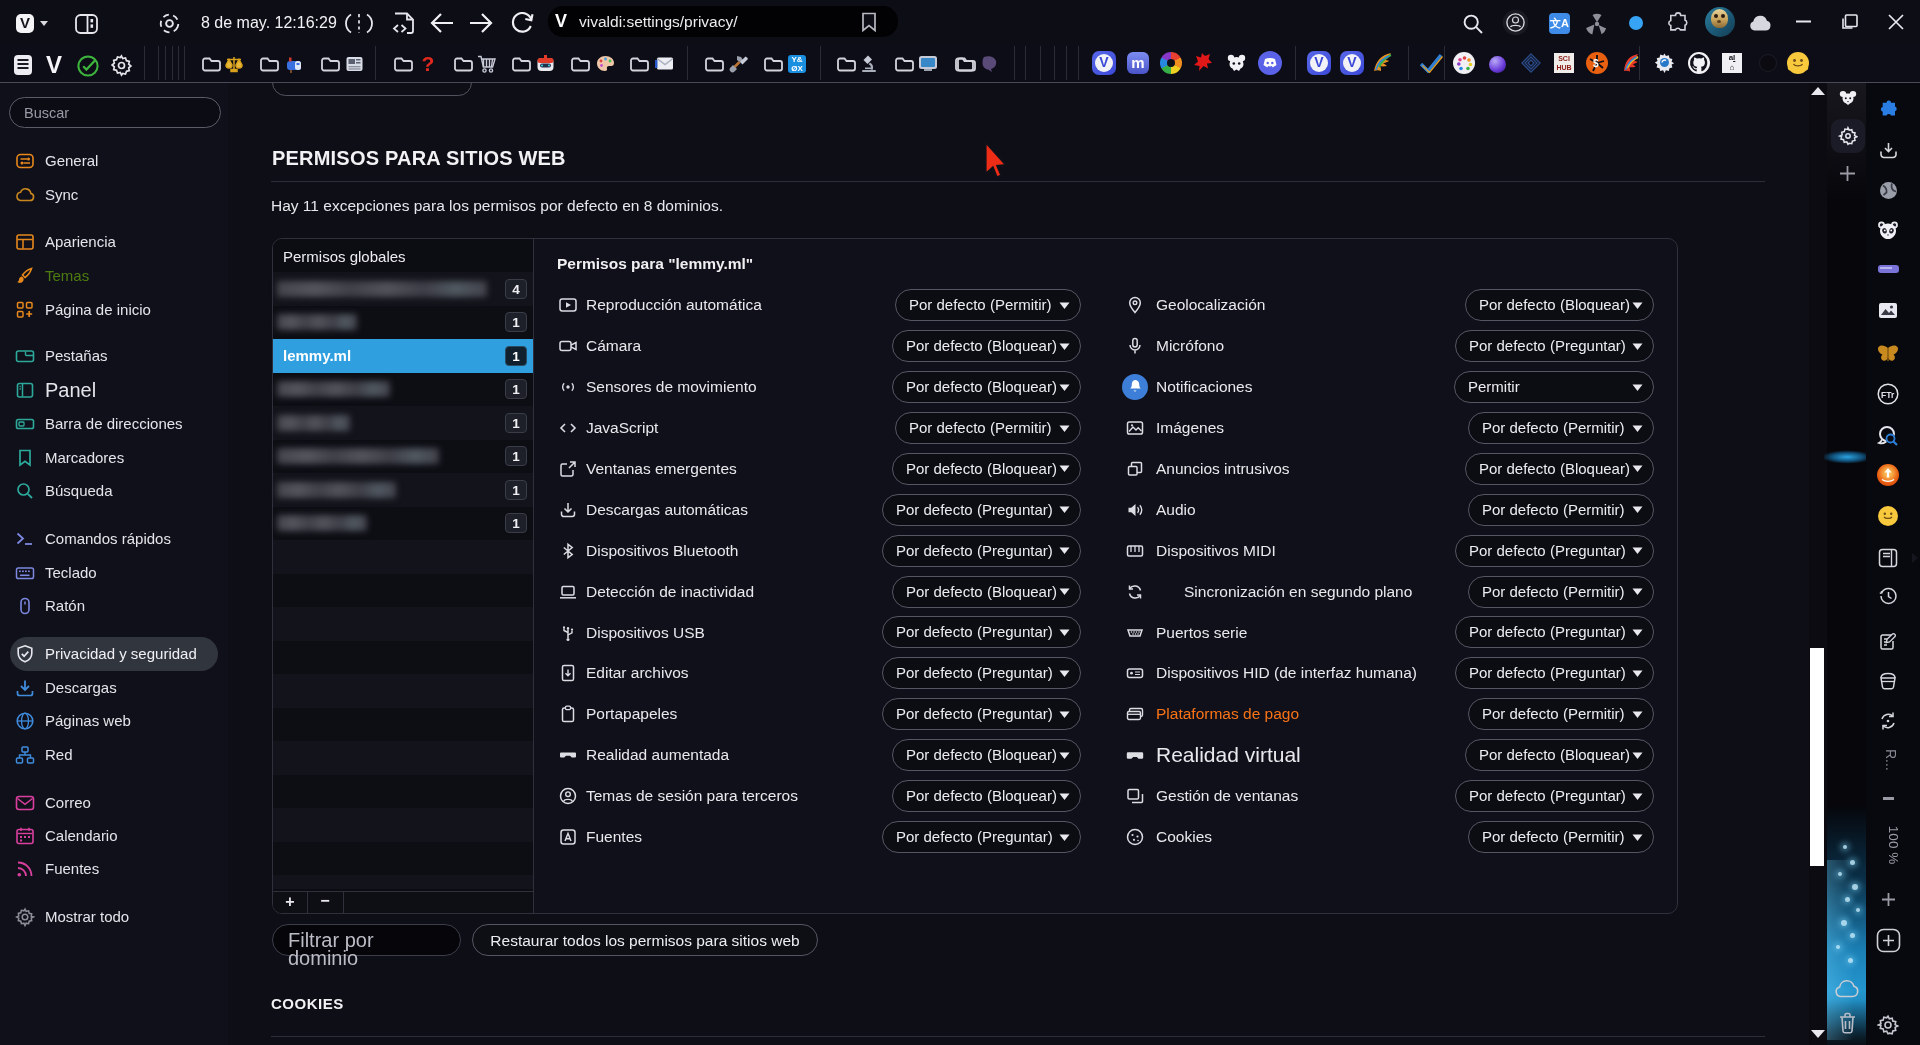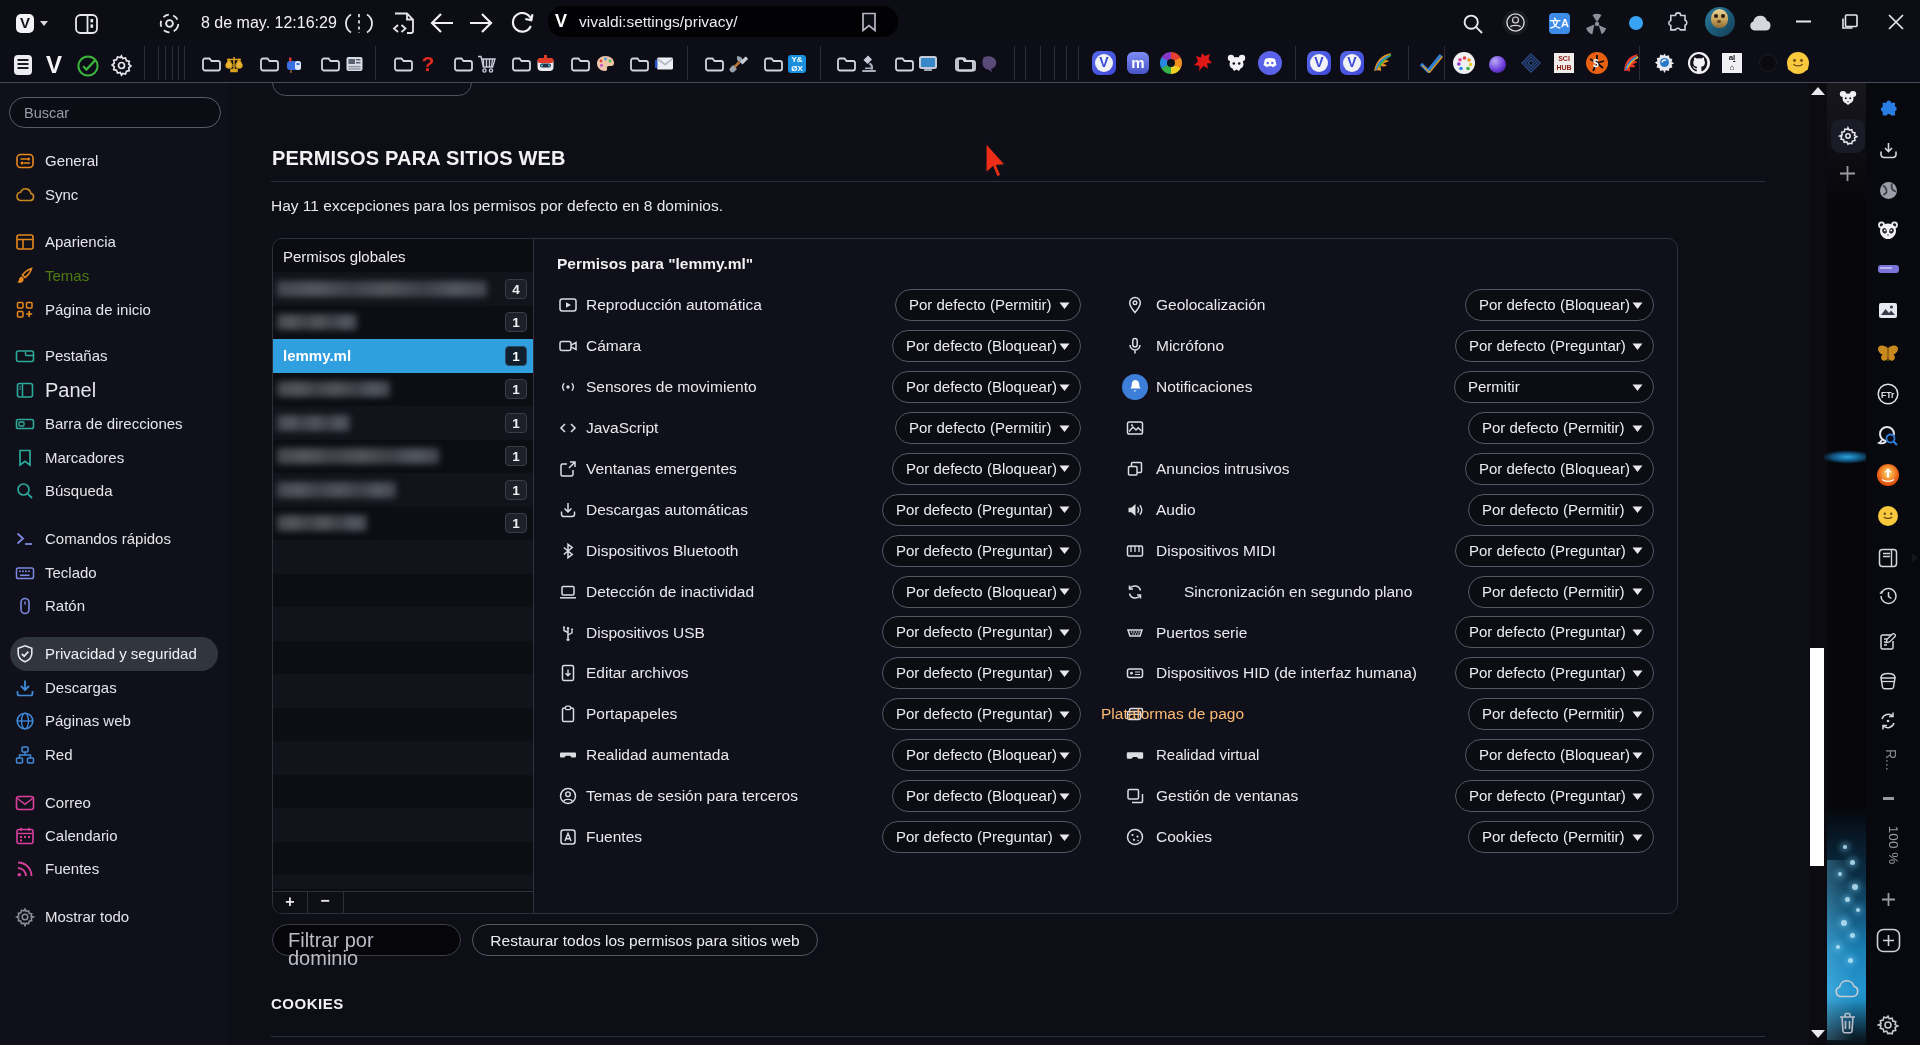--- a/index.html
+++ b/index.html
@@ -707,20 +707,21 @@
 <div class="abs" style="left:1454px;top:371px;width:200px;height:32px;border:1px solid #55586400;border-radius:16px;background:#0c0c13;border:1px solid #545763;"></div>
 <div class="abs" style="left:1468px;top:377px;width:160px;height:20px;color:#ecedf1;font-size:15px;line-height:20px;white-space:nowrap;">Permitir</div>
 <svg class="ic" style="left:1631px;top:382.6px;" width="13" height="10" viewBox="0 0 13 10">
       <path d="M1.5 1.5l5 6.5 5-6.5z" fill="#e8e8ee"></path>
     </svg>
 <svg class="ic" style="left:1126px;top:419.0px;" width="18" height="18" viewBox="0 0 18 18">
       <rect x="1.5" y="3" width="15" height="12" rx="1.8" fill="none" stroke="#dcdce3" stroke-width="1.5"></rect>
       <path d="M3 12.5L7 8l3 3 2.2-2.2 3.3 3.3" fill="none" stroke="#dcdce3" stroke-width="1.4"></path>
       <circle cx="6" cy="6.3" r="1.1" fill="#dcdce3"></circle>
     </svg>
+<div class="abs" style="left:1156px;top:417px;width:420px;height:22px;color:#e8e8ed;font-size:15.5px;line-height:22px;">Imágenes</div>
 <div class="abs" style="left:1468px;top:412px;width:186px;height:32px;border:1px solid #55586400;border-radius:16px;background:#0c0c13;border:1px solid #545763;"></div>
 <div class="abs" style="left:1482px;top:418px;width:146px;height:20px;color:#ecedf1;font-size:15px;line-height:20px;white-space:nowrap;">Por defecto (Permitir)</div>
 <svg class="ic" style="left:1631px;top:423.5px;" width="13" height="10" viewBox="0 0 13 10">
       <path d="M1.5 1.5l5 6.5 5-6.5z" fill="#e8e8ee"></path>
     </svg>
 <svg class="ic" style="left:1126px;top:459.9px;" width="18" height="18" viewBox="0 0 18 18">
       <rect x="5.5" y="2.5" width="10" height="10" rx="1" fill="none" stroke="#dcdce3" stroke-width="1.5"></rect>
       <rect x="2.5" y="6.5" width="8.5" height="8.5" rx="1" fill="#0f0f18" stroke="#dcdce3" stroke-width="1.5"></rect>
     </svg>
 <div class="abs" style="left:1156px;top:458px;width:420px;height:22px;color:#e8e8ed;font-size:15.5px;line-height:22px;">Anuncios intrusivos</div>
@@ -786,30 +787,30 @@
 <div class="abs" style="left:1455px;top:657px;width:199px;height:32px;border:1px solid #55586400;border-radius:16px;background:#0c0c13;border:1px solid #545763;"></div>
 <div class="abs" style="left:1469px;top:663px;width:159px;height:20px;color:#ecedf1;font-size:15px;line-height:20px;white-space:nowrap;">Por defecto (Preguntar)</div>
 <svg class="ic" style="left:1631px;top:668.9px;" width="13" height="10" viewBox="0 0 13 10">
       <path d="M1.5 1.5l5 6.5 5-6.5z" fill="#e8e8ee"></path>
     </svg>
 <svg class="ic" style="left:1126px;top:705.3px;" width="18" height="18" viewBox="0 0 18 18">
       <rect x="3.5" y="3.5" width="13" height="8" rx="1.4" fill="none" stroke="#dcdce3" stroke-width="1.4"></rect>
       <rect x="1.5" y="6.5" width="13" height="8" rx="1.4" fill="#0f0f18" stroke="#dcdce3" stroke-width="1.4"></rect>
       <line x1="1.5" y1="9.3" x2="14.5" y2="9.3" stroke="#dcdce3" stroke-width="1.3"></line>
     </svg>
-<div class="abs" style="left:1101px;top:703px;width:420px;height:22px;color:#fdba74;font-size:15.5px;line-height:22px;">Plataformas de pago</div>
+<div class="abs" style="left:1156px;top:703px;width:420px;height:22px;color:#f97316;font-size:15.5px;line-height:22px;">Plataformas de pago</div>
 <div class="abs" style="left:1468px;top:698px;width:186px;height:32px;border:1px solid #55586400;border-radius:16px;background:#0c0c13;border:1px solid #545763;"></div>
 <div class="abs" style="left:1482px;top:704px;width:146px;height:20px;color:#ecedf1;font-size:15px;line-height:20px;white-space:nowrap;">Por defecto (Permitir)</div>
 <svg class="ic" style="left:1631px;top:709.8px;" width="13" height="10" viewBox="0 0 13 10">
       <path d="M1.5 1.5l5 6.5 5-6.5z" fill="#e8e8ee"></path>
     </svg>
 <svg class="ic" style="left:1126px;top:746.2px;" width="18" height="18" viewBox="0 0 18 18">
       <path d="M2 6.2h14a1.2 1.2 0 011.2 1.2v4.2a1.2 1.2 0 01-1.2 1.2h-3.4L10.8 11H7.2l-1.8 1.8H2A1.2 1.2 0 01.8 11.6V7.4A1.2 1.2 0 012 6.2z" fill="#dcdce3"></path>
     </svg>
-<div class="abs" style="left:1156px;top:744px;width:420px;height:22px;color:#e8e8ed;font-size:15px;line-height:22px;">Realidad virtual</div>
+<div class="abs" style="left:1156px;top:744px;width:420px;height:22px;color:#e8e8ed;font-size:21px;line-height:22px;">Realidad virtual</div>
 <div class="abs" style="left:1465px;top:739px;width:189px;height:32px;border:1px solid #55586400;border-radius:16px;background:#0c0c13;border:1px solid #545763;"></div>
 <div class="abs" style="left:1479px;top:745px;width:149px;height:20px;color:#ecedf1;font-size:15px;line-height:20px;white-space:nowrap;">Por defecto (Bloquear)</div>
 <svg class="ic" style="left:1631px;top:750.7px;" width="13" height="10" viewBox="0 0 13 10">
       <path d="M1.5 1.5l5 6.5 5-6.5z" fill="#e8e8ee"></path>
     </svg>
 <svg class="ic" style="left:1126px;top:787.0999999999999px;" width="18" height="18" viewBox="0 0 18 18">
       <rect x="2" y="2.5" width="10.5" height="9.5" rx="1.2" fill="none" stroke="#dcdce3" stroke-width="1.5"></rect>
       <path d="M6 15.5h9.5a1 1 0 001-1V7" fill="none" stroke="#dcdce3" stroke-width="1.5"></path>
     </svg>
 <div class="abs" style="left:1156px;top:785px;width:420px;height:22px;color:#e8e8ed;font-size:15.5px;line-height:22px;">Gestión de ventanas</div>

